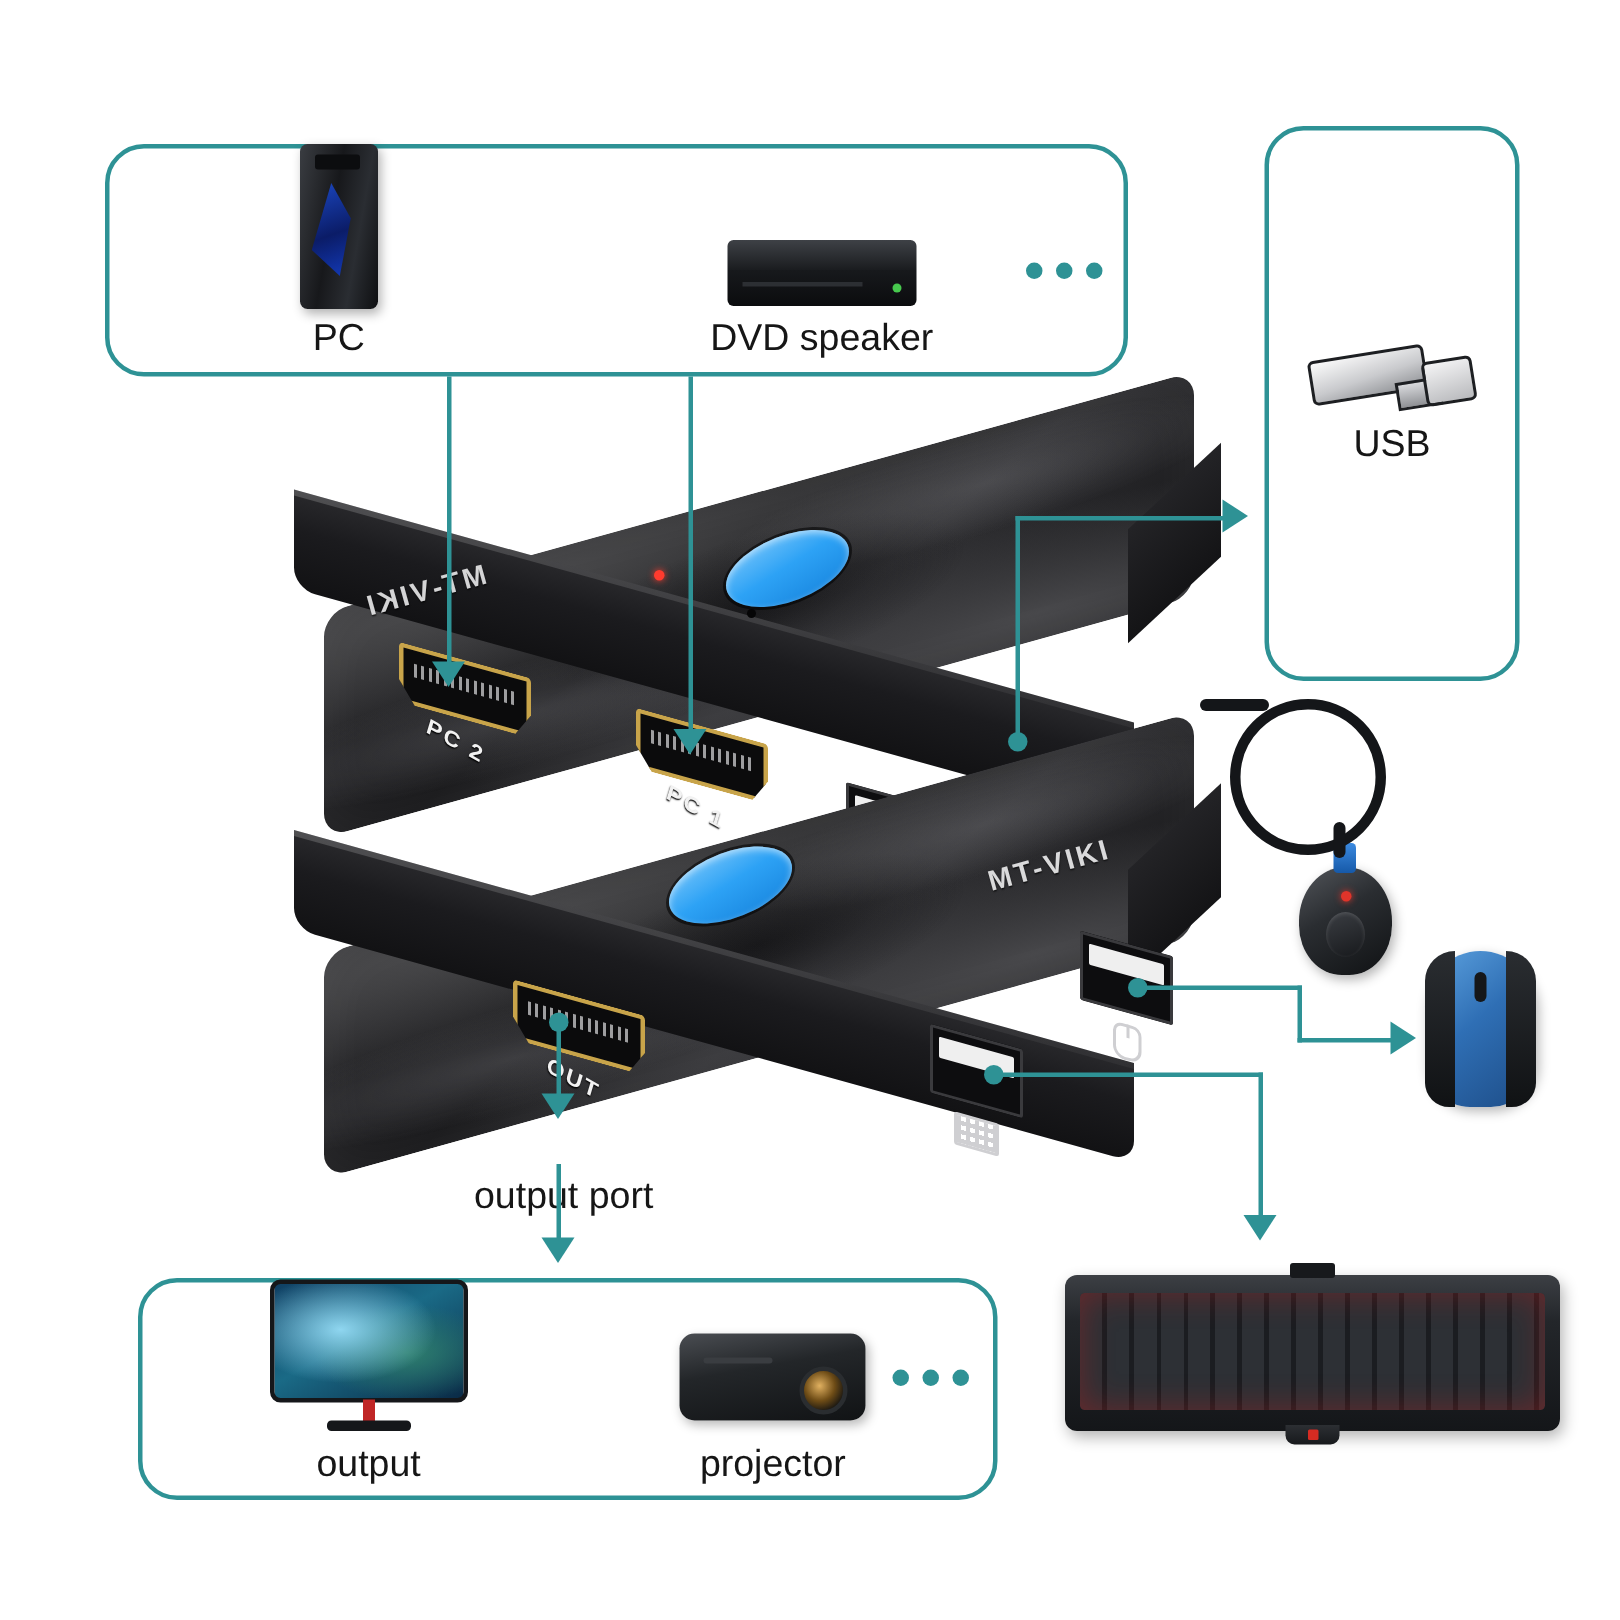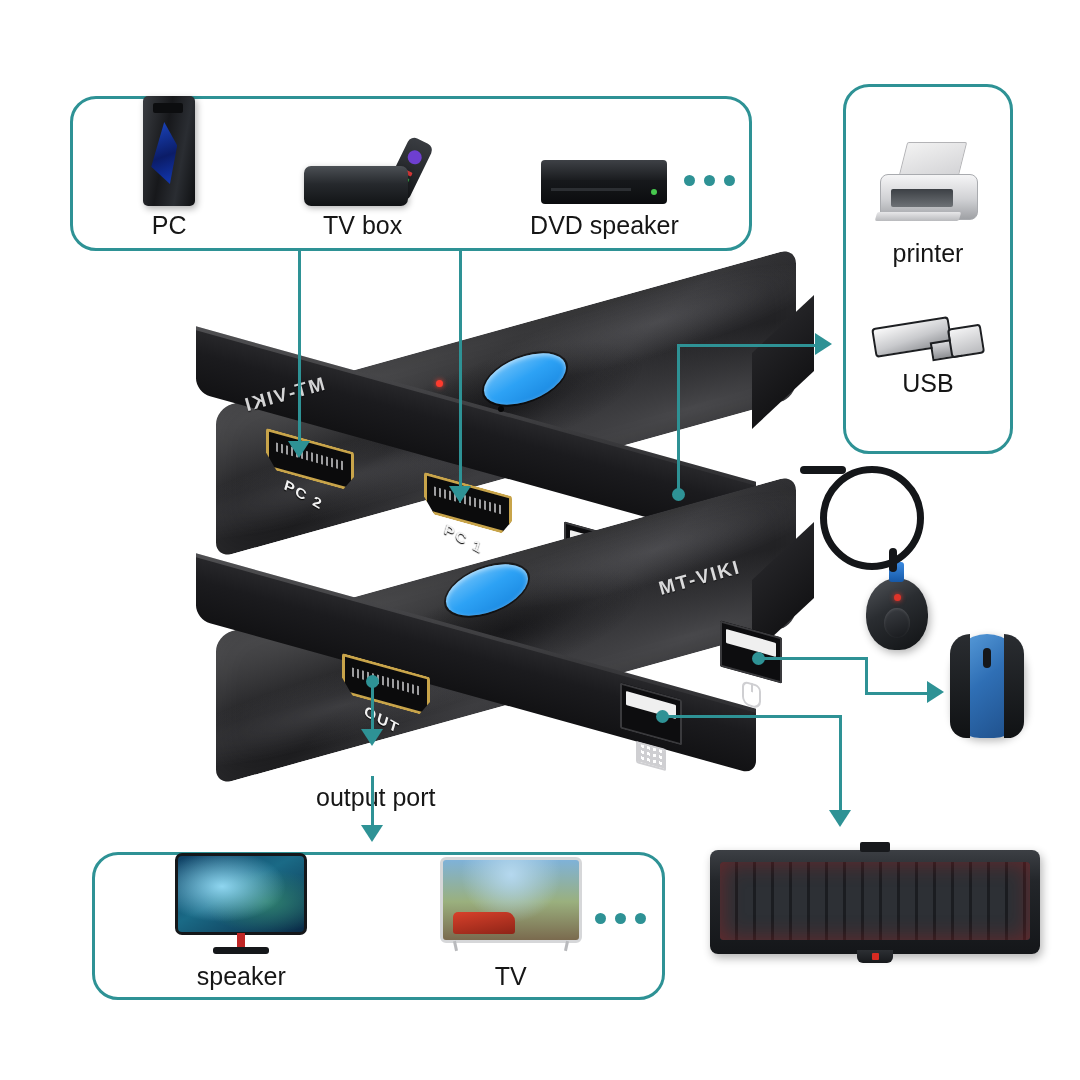--- a/index.html
+++ b/index.html
@@ -416,56 +416,37 @@
   <div class="group-box" style="left:70px;top:96px;width:682px;height:155px;">
     <div class="group-inner" style="padding:0 16px 10px;">
       <div class="dev">
         <div class="dev-art">
             <div class="pc-tower"></div>
           </div>
         <div class="dev-label">PC</div>
       </div>
       <div class="dev">
         <div class="dev-art">
-          <div class="tvbox">
-              <div class="remote"></div>
-              <div class="body"></div>
-            </div>
-        </div>
-        <div class="dev-label">TV box</div>
-      </div>
-      <div class="dev">
-        <div class="dev-art">
           <div class="dvd">
               <div class="top"></div>
               <div class="bot"></div>
             </div>
         </div>
         <div class="dev-label">DVD speaker</div>
       </div>
     </div>
     <div class="dots" style="position:absolute;right:14px;top:76px;">
         <i></i>
         <i></i>
         <i></i>
       </div>
   </div>
 
   <div class="group-box" style="left:843px;top:84px;width:170px;height:370px;">
     <div style="position:absolute;inset:0;display:flex;flex-direction:column;align-items:center;justify-content:space-evenly;padding:6px 0;">
-      <div class="dev">
-        <div class="dev-art">
-          <div class="printer">
-              <div class="tray"></div>
-              <div class="body"></div>
-              <div class="out"></div>
-            </div>
-        </div>
-        <div class="dev-label">printer</div>
-      </div>
       <div class="dev">
         <div class="dev-art">
           <div class="usbstick">
               <div class="body"></div>
               <div class="plug"></div>
               <div class="cap"></div>
             </div>
         </div>
         <div class="dev-label">USB</div>
       </div>
@@ -475,30 +456,31 @@
   <div class="group-box" style="left:92px;top:852px;width:573px;height:148px;">
     <div class="group-inner" style="padding:0 14px 8px;">
       <div class="dev">
         <div class="dev-art">
           <div class="monitor">
               <div class="scr"></div>
               <div class="stand"></div>
               <div class="foot"></div>
             </div>
         </div>
-        <div class="dev-label">speaker</div>
+        <div class="dev-label">output</div>
       </div>
       <div class="dev">
         <div class="dev-art">
-          <div class="tv">
-              <div class="scr"></div>
-              <div class="legs"></div>
+          <div class="projector">
+              <div class="body"></div>
+              <div class="vent"></div>
+              <div class="lens"></div>
             </div>
         </div>
-        <div class="dev-label">TV</div>
+        <div class="dev-label">projector</div>
       </div>
     </div>
     <div class="dots" style="position:absolute;right:16px;top:58px;">
         <i></i>
         <i></i>
         <i></i>
       </div>
   </div>
 
   <div class="switch" style="left:196px;top:318px;width:620px;height:250px;">

